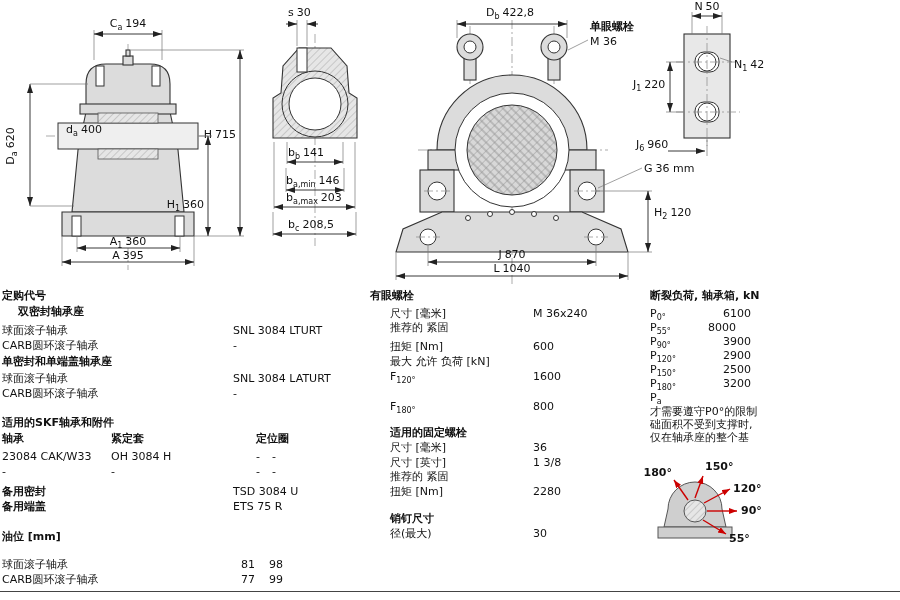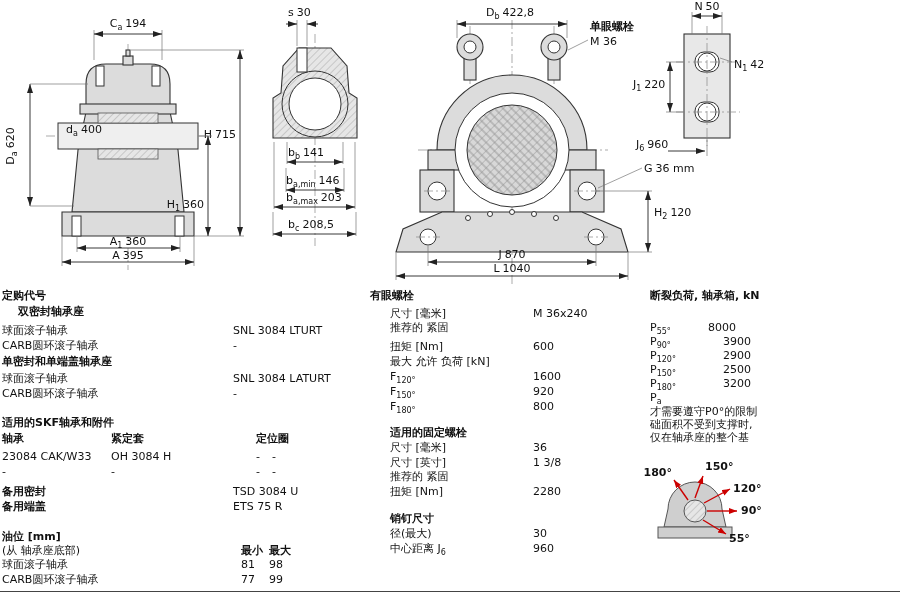--- a/index.html
+++ b/index.html
@@ -281,25 +281,20 @@
 <div class="r" style="top:485px;left:2px;width:340px">
   <span class="b">备用密封</span>
   <span class="v" style="left:231px">TSD 3084 U</span>
 </div>
 <div class="r" style="top:500px;left:2px;width:340px">
   <span class="b">备用端盖</span>
   <span class="v" style="left:231px">ETS 75 R</span>
 </div>
 
 <div class="r b" style="top:530px;left:2px">油位 [mm]</div>
-<div class="r" style="top:544px;left:2px;width:340px">
-  <span>(从 轴承座底部)</span>
-  <span class="v b" style="left:239px">最小</span>
-  <span class="v b" style="left:267px">最大</span>
-</div>
 <div class="r" style="top:558px;left:2px;width:340px">
   <span>球面滚子轴承</span>
   <span class="v" style="left:239px">81</span>
   <span class="v" style="left:267px">98</span>
 </div>
 <div class="r" style="top:573px;left:2px;width:340px">
   <span>CARB圆环滚子轴承</span>
   <span class="v" style="left:239px">77</span>
   <span class="v" style="left:267px">99</span>
 </div>
@@ -312,24 +307,20 @@
 <div class="r" style="top:321px;left:390px">推荐的 紧固</div>
 <div class="r" style="top:340px;left:390px;width:220px">
   <span>扭矩 [Nm]</span>
   <span class="v" style="left:143px">600</span>
 </div>
 <div class="r" style="top:355px;left:390px">最大 允许 负荷 [kN]</div>
 <div class="r" style="top:370px;left:390px;width:220px">
   <span><span>F</span><sub>120°</sub></span>
   <span class="v" style="left:143px">1600</span>
 </div>
-<div class="r" style="top:385px;left:390px;width:220px">
-  <span><span>F</span><sub>150°</sub></span>
-  <span class="v" style="left:143px">920</span>
-</div>
 <div class="r" style="top:400px;left:390px;width:220px">
   <span><span>F</span><sub>180°</sub></span>
   <span class="v" style="left:143px">800</span>
 </div>
 
 <div class="r b" style="top:426px;left:390px">适用的固定螺栓</div>
 <div class="r" style="top:441px;left:390px;width:220px">
   <span>尺寸 [毫米]</span>
   <span class="v" style="left:143px">36</span>
 </div>
@@ -341,26 +332,26 @@
 <div class="r" style="top:485px;left:390px;width:220px">
   <span>扭矩 [Nm]</span>
   <span class="v" style="left:143px">2280</span>
 </div>
 
 <div class="r b" style="top:512px;left:390px">销钉尺寸</div>
 <div class="r" style="top:527px;left:390px;width:220px">
   <span>径(最大)</span>
   <span class="v" style="left:143px">30</span>
 </div>
-<div class="r" style="top:542px;left:390px;width:220px">
-  <span><span>中心距离 J</span><sub>6</sub></span>
-  <span class="v" style="left:143px">960</span>
-</div>
 
 <div class="r b" style="top:289px;left:650px">断裂负荷, 轴承箱, kN</div>
+<div class="r" style="top:307px;left:650px;width:240px">
+  <span><span>P</span><sub>0°</sub></span>
+  <span class="v" style="left:73px">6100</span>
+</div>
 <div class="r" style="top:321px;left:650px;width:240px">
   <span><span>P</span><sub>55°</sub></span>
   <span class="v" style="left:58px">8000</span>
 </div>
 <div class="r" style="top:335px;left:650px;width:240px">
   <span><span>P</span><sub>90°</sub></span>
   <span class="v" style="left:73px">3900</span>
 </div>
 <div class="r" style="top:349px;left:650px;width:240px">
   <span><span>P</span><sub>120°</sub></span>

